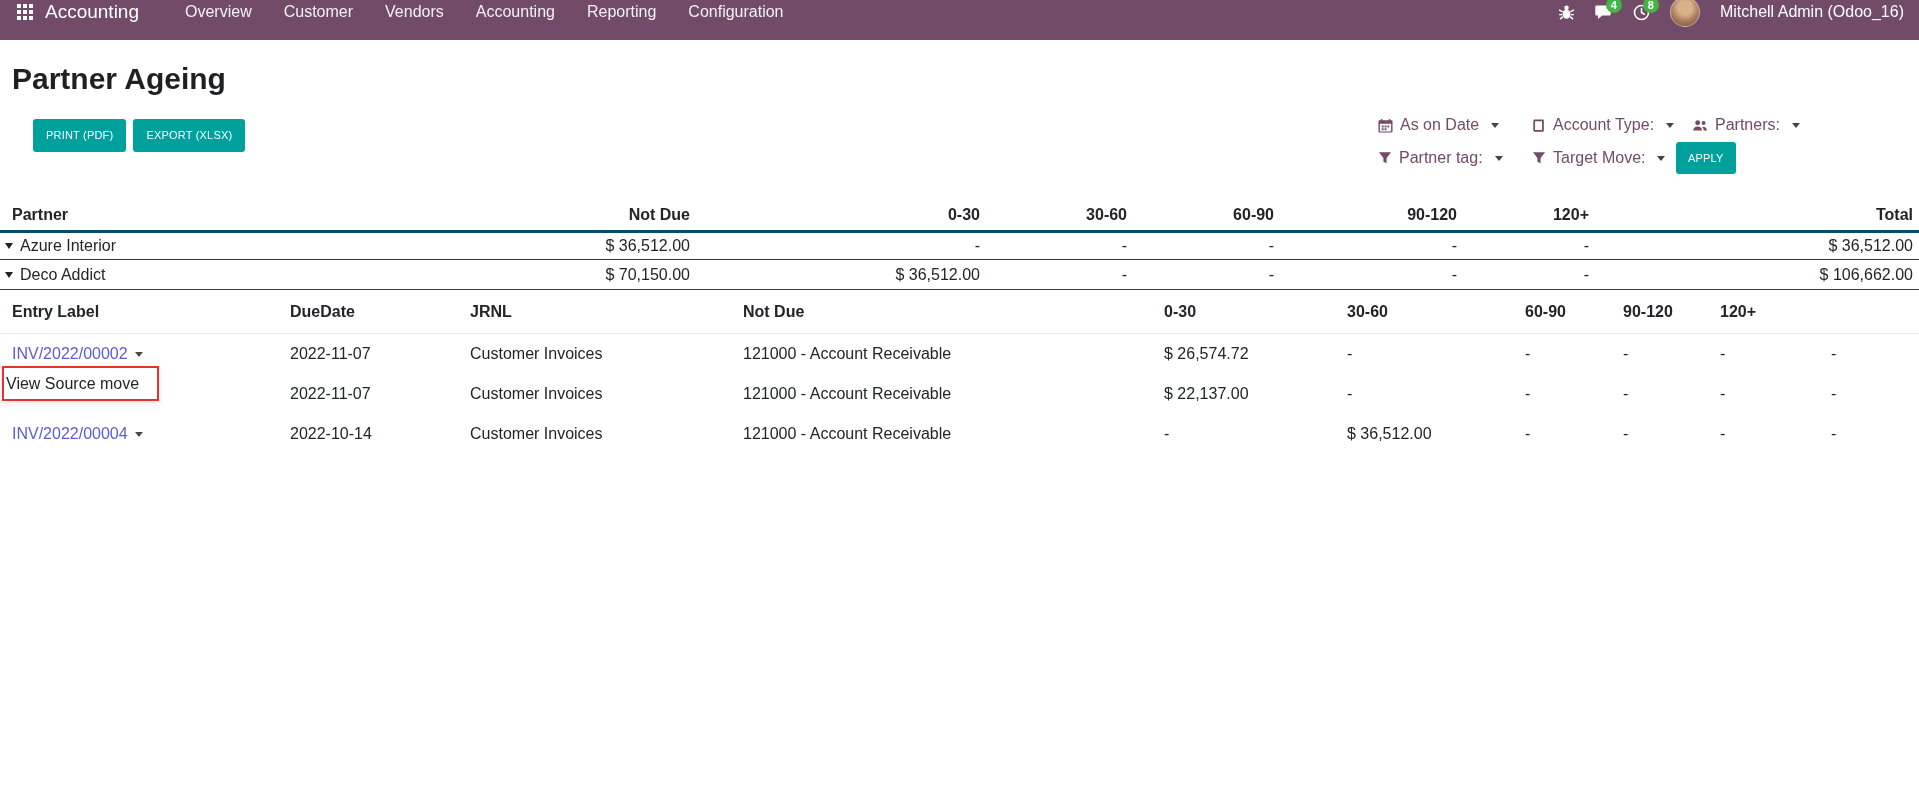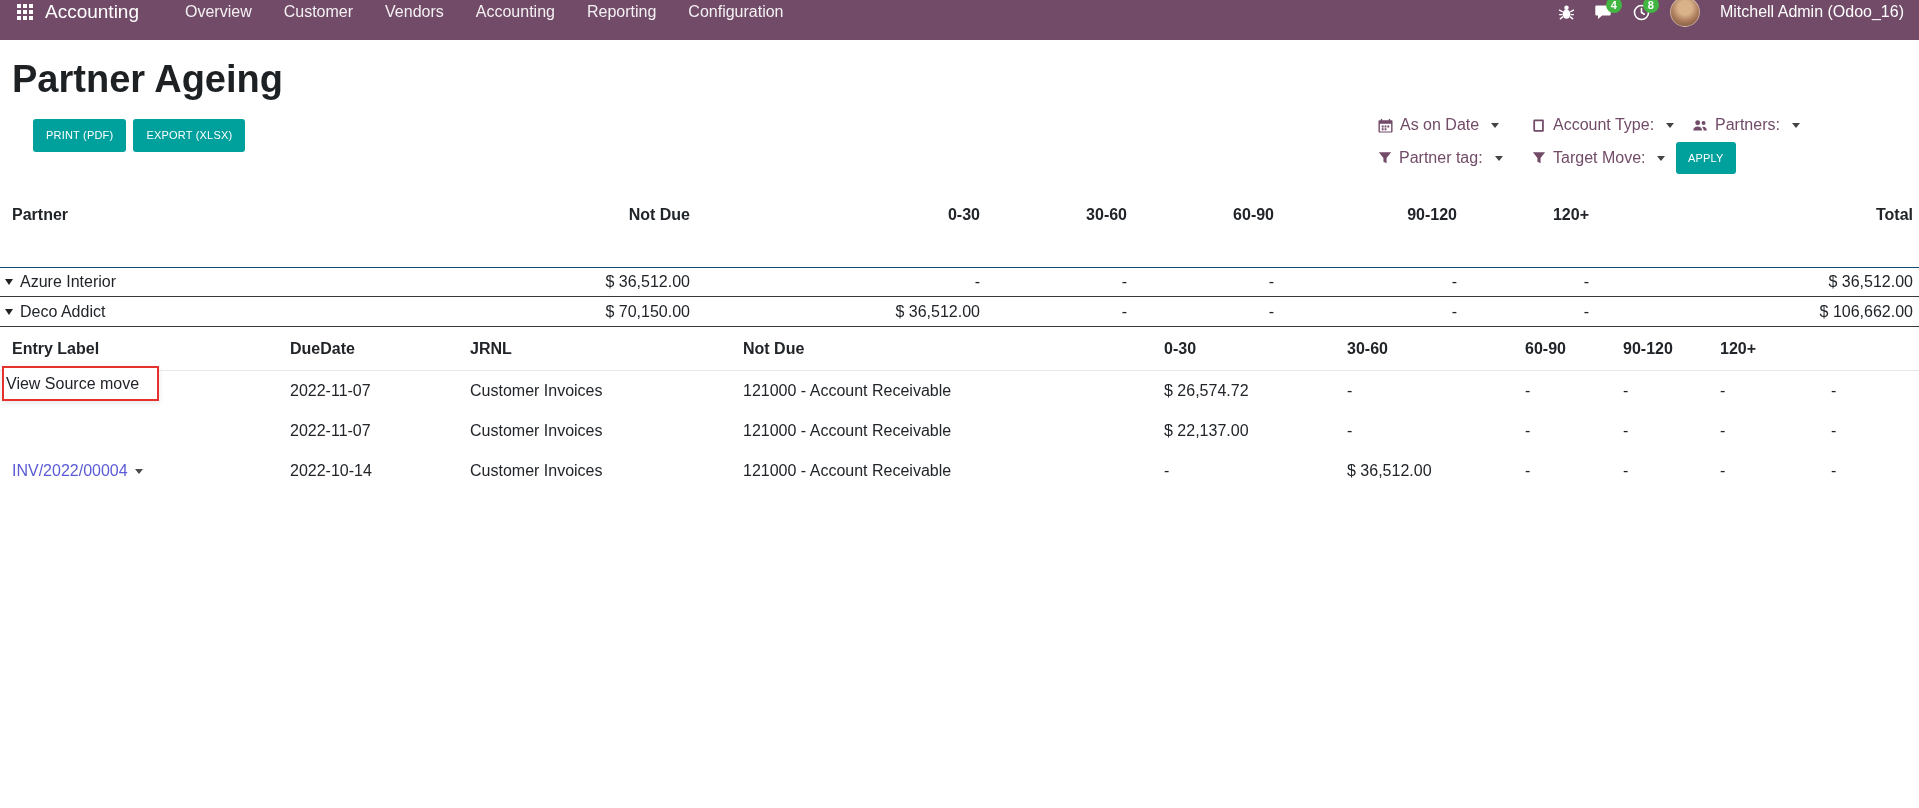--- a/index.html
+++ b/index.html
@@ -33,21 +33,21 @@
     border-radius:8px; text-align:center; font-weight:700;
   }
   .avatar {
     width:30px; height:30px; border-radius:50%;
     background:radial-gradient(circle at 50% 35%, #d9b28a 0 30%, #a9795a 60%, #6e4b35 100%);
     border:1px solid rgba(255,255,255,.4); cursor:pointer;
   }
   .user-name { font-size:16px; white-space:nowrap; cursor:pointer; }
 
   
-  h1.page-title { margin:21px 0 0 12px; font-size:38px; line-height:36px; font-weight:700; color:#1d2124; }
+  h1.page-title { margin:21px 0 0 12px; font-size:30px; line-height:36px; font-weight:700; color:#1d2124; }
   .actions { margin:22px 0 0 33px; display:flex; gap:7px; }
   .btn {
     background:var(--teal,#00A09D); color:#fff; border:none; border-radius:3px;
     height:33px; line-height:33px; padding:0 13px; font-size:11px; font-weight:500;
     font-family:inherit; cursor:pointer; letter-spacing:.2px;
   }
 
   
   .filters {
     position:absolute; top:116px; left:1362px; width:440px;
@@ -66,21 +66,21 @@
   .main-table { margin-top:28px; width:1919px; font-size:16px; }
   .mt-row {
     display:grid; align-items:center;
     grid-template-columns:300px 390px 290px 147px 147px 183px 132px 1fr;
   }
   .mt-head { height:50px; align-items:end; padding-bottom:6px; font-weight:700; }
   .mt-head .c1 { padding-left:12px; }
   .num { text-align:right; }
   .last { padding-right:6px; }
   .mt-body { height:30px; border-bottom:1px solid #3a3a3a; }
-  .mt-body.first { border-top:1px solid #0c4a6e;margin-top:37px; }
+  .mt-body.first { border-top:3px solid #0c4a6e; }
   .partner-cell { display:flex; align-items:center; gap:7px; padding-left:5px; }
   .tri-down {
     width:0; height:0;
     border-left:4.5px solid transparent; border-right:4.5px solid transparent; border-top:6px solid #222;
   }
 
   
   .detail-table { width:1919px; font-size:16px; }
   .dt-row {
     display:grid; align-items:center;

